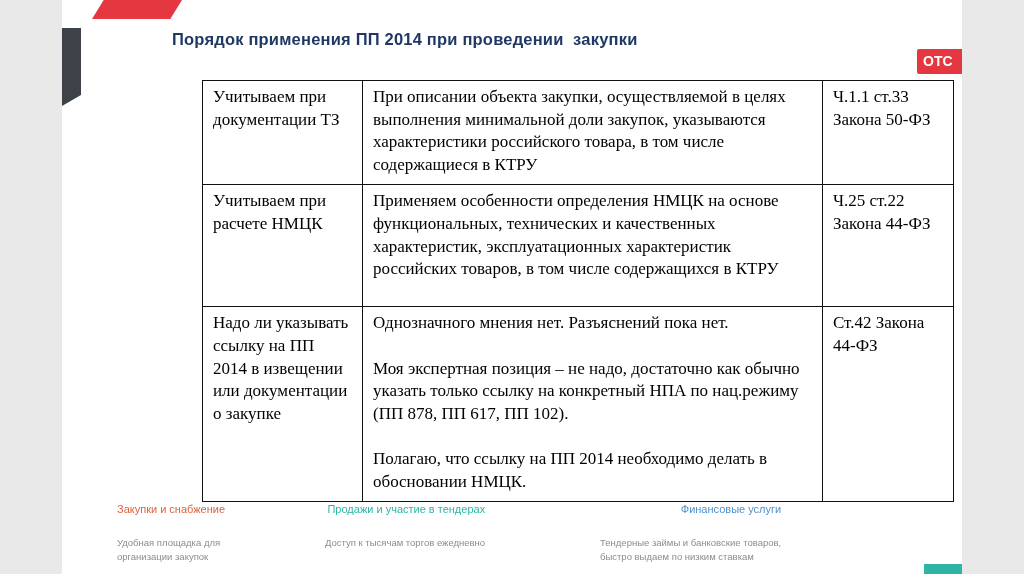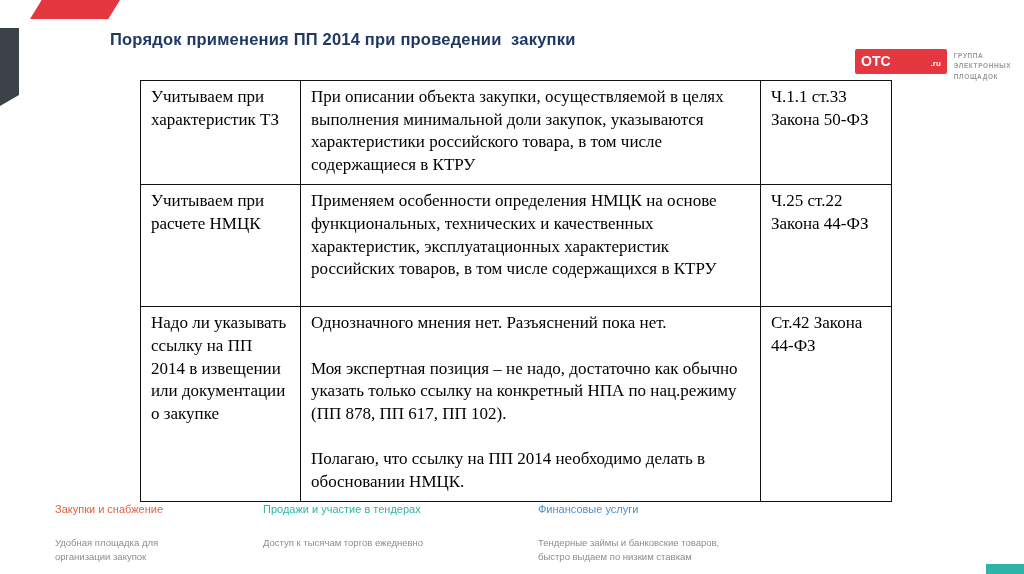--- a/index.html
+++ b/index.html
@@ -1,18 +1,18 @@
 <!DOCTYPE html>
 <html><head>
 <meta charset="utf-8">
 <style>
   html, body { margin: 0; padding: 0; background: #e9e9e9; }
   .slide {
     position: relative;
-    width: 1024px;
+    width: 900px;
     height: 574px;
     background: #ffffff;
     font-family: "Liberation Sans", sans-serif;
     overflow: hidden;
     margin: 0 auto;
   }
 
   
   .red-flag {
     position: absolute;
@@ -96,21 +96,21 @@
   tr.r1 { height: 100px; }
   tr.r2 { height: 122px; }
   tr.r3 { height: 188px; }
   td.details { white-space: pre-line; }
 
   
   .footer-col { position: absolute; top: 503px; }
   .f1 { left: 55px; }
   .f2 { left: 263px; }
   .f3 { left: 538px; }
-  .service-title { font-size: 11px; margin-bottom: 21px; }
+  .service-title { font-size: 11px; margin-bottom: 21px; text-align: right; }
   .service-desc {
     font-size: 9.5px;
     color: #8c8c8c;
     line-height: 1.5;
     white-space: pre-line;
     margin-top: 16px;
   }
 </style>
 </head>
 <body>
@@ -137,21 +137,21 @@
 
   <div class="table-wrap">
     <table class="main">
       <colgroup>
         <col class="c-aspect">
           <col class="c-details">
           <col class="c-legal">
       </colgroup>
       <tbody>
         <tr class="r1">
-          <td class="aspect">Учитываем при характеристик ТЗ</td>
+          <td class="aspect">Учитываем при документации ТЗ</td>
           <td class="details">При описании объекта закупки, осуществляемой в целях выполнения минимальной доли закупок, указываются характеристики российского товара, в том числе содержащиеся в КТРУ</td>
           <td class="legal">Ч.1.1 ст.33 Закона 50-ФЗ</td>
         </tr>
         <tr class="r2">
           <td class="aspect">Учитываем при расчете НМЦК</td>
           <td class="details">Применяем особенности определения НМЦК на основе функциональных, технических и качественных характеристик, эксплуатационных характеристик российских товаров, в том числе содержащихся в КТРУ</td>
           <td class="legal">Ч.25 ст.22 Закона 44-ФЗ</td>
         </tr>
         <tr class="r3">
           <td class="aspect">Надо ли указывать ссылку на ПП 2014 в извещении или документации о закупке</td>

